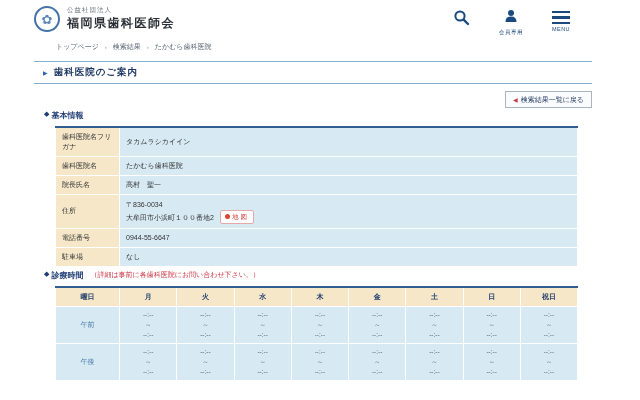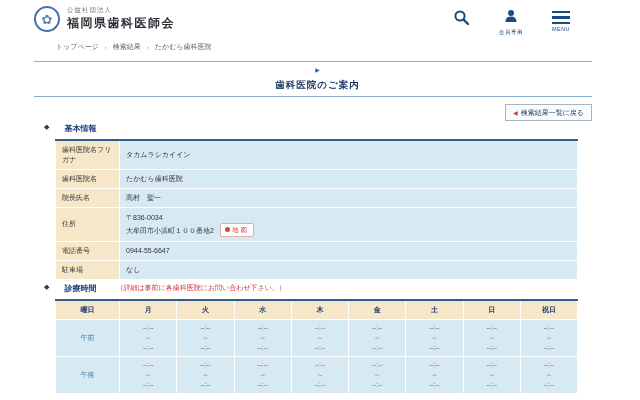--- a/index.html
+++ b/index.html
@@ -24,32 +24,32 @@
   .bars { display:flex; flex-direction:column; gap:3px; padding-top:2px; }
   .bar { width:18px; height:2.4px; background:#1b4a7e; }
   
   .breadcrumb { padding:2px 0 0 56px; font-size:7px; color:#5a6472;
     display:flex; gap:6px; align-items:center; }
   .bc-item { cursor:default; }
   .bc-sep { color:#8a94a0; font-size:6px; }
   
   .title-bar { margin:9px 48px 0 34px; border-top:1px solid #88aed0;
     border-bottom:1px solid #88aed0; padding:4px 0 4px 9px;
-    display:flex; align-items:center; gap:6px;flex-direction:column; }
+    display:flex; align-items:center; gap:6px; }
   .title-marker { color:#2c66a8; font-size:6px; }
   .title-text { font-size:9.5px; font-weight:bold; color:#1f3864; letter-spacing:1px; }
   
   .back-row { text-align:right; margin:4px 48px 0 0; height:14px; }
   .back-button { display:inline-flex; align-items:center; gap:3px; font-size:7px;
     color:#1f3864; background:#fafbfc; border:1px solid #aab4bf; padding:2.5px 7px;
     cursor:pointer; font-family:inherit; }
   .back-arrow { color:#cc3344; font-size:6px; }
   
   .sec-head { margin:8px 0 0 44px; font-size:8px; font-weight:bold; color:#1f3c74;
-    display:flex; align-items:flex-start; gap:15px; }
+    display:flex; align-items:flex-start; gap:2px; }
   .sec-head .marker { font-size:7px; }
   .sec-note { font-size:7px; font-weight:normal; color:#cc3344; margin-left:5px; }
   .mt { margin-top:3px; }
   table { margin:5px 0 0 55px; width:523px; border-collapse:collapse;
     border-top:2px solid #2f5d8f; font-size:7px; color:#333; table-layout:fixed; }
   td, th { border:1px solid #fff; padding:4px 6px; }
   td.lbl { background:#f5e7c8; width:64px; }
   td.val { background:#d7eaf4; }
   .addr-line { line-height:1.6; }
   .map-button { display:inline-flex; align-items:center; gap:2px; margin-left:6px;

